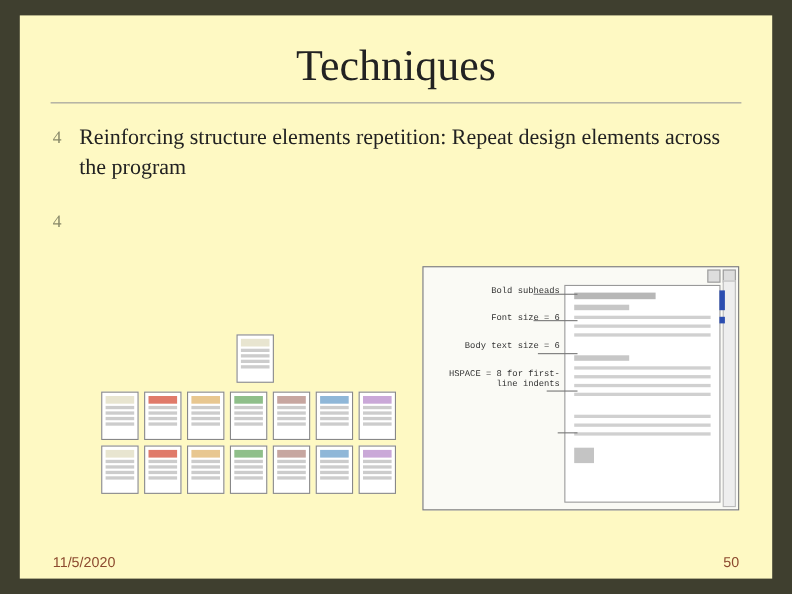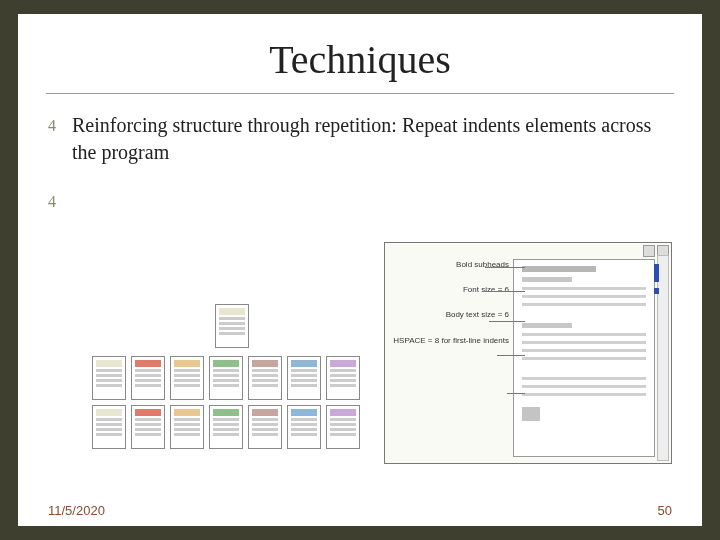--- a/index.html
+++ b/index.html
@@ -6,21 +6,21 @@
   body{
     width:720px;height:540px;
     background:#3f3f2f;
     font-family:Georgia,"Times New Roman",serif;
     position:relative;
     overflow:hidden;
   }
   .slide{
     position:absolute;
     left:18px;top:14px;right:18px;bottom:14px;
-    background:#ffffff;
+    background:#fef9c3;
   }
   .title{
     text-align:center;
     font-size:40px;
     color:#222;
     margin-top:22px;
     margin-bottom:10px;
     font-weight:400;
   }
   hr.rule{
@@ -100,21 +100,21 @@
   }
   .fr-scroll{
     position:absolute;top:2px;left:2px;right:2px;height:10px;
     display:flex;justify-content:flex-end;gap:2px;
   }
   .fr-scroll span{width:10px;height:10px;background:#ddd;border:1px solid #999;display:inline-block;}
   .fr-vscroll{position:absolute;top:12px;right:2px;bottom:2px;width:10px;background:#eee;border:1px solid #bbb;}
   .fr-body{
     position:absolute;top:16px;left:6px;right:16px;bottom:6px;
     display:flex;
-    font-family:Liberation Sans, sans-serif;
+    font-family:Liberation Mono, monospace;
     font-size:8px;
     color:#333;
   }
   .fr-labels{
     width:118px;
     display:flex;flex-direction:column;gap:16px;
     text-align:right;
     padding-right:4px;
     padding-top:1px;
   }
@@ -144,21 +144,21 @@
 <body>
 
 <div class="slide">
 
   <div class="title">Techniques</div>
   <hr class="rule">
 
   <div class="body">
     <div class="bullet">
       <div class="num">4</div>
-      <div>Reinforcing structure through repetition: Repeat indents elements across the program</div>
+      <div>Reinforcing structure elements repetition: Repeat design elements across the program</div>
     </div>
     <div class="bullet">
       <div class="num">4</div>
     </div>
   </div>
 
   <div class="fig-left">
     <div class="toprow">
       <div class="thumb">
         <div class="hdr c0"></div>

